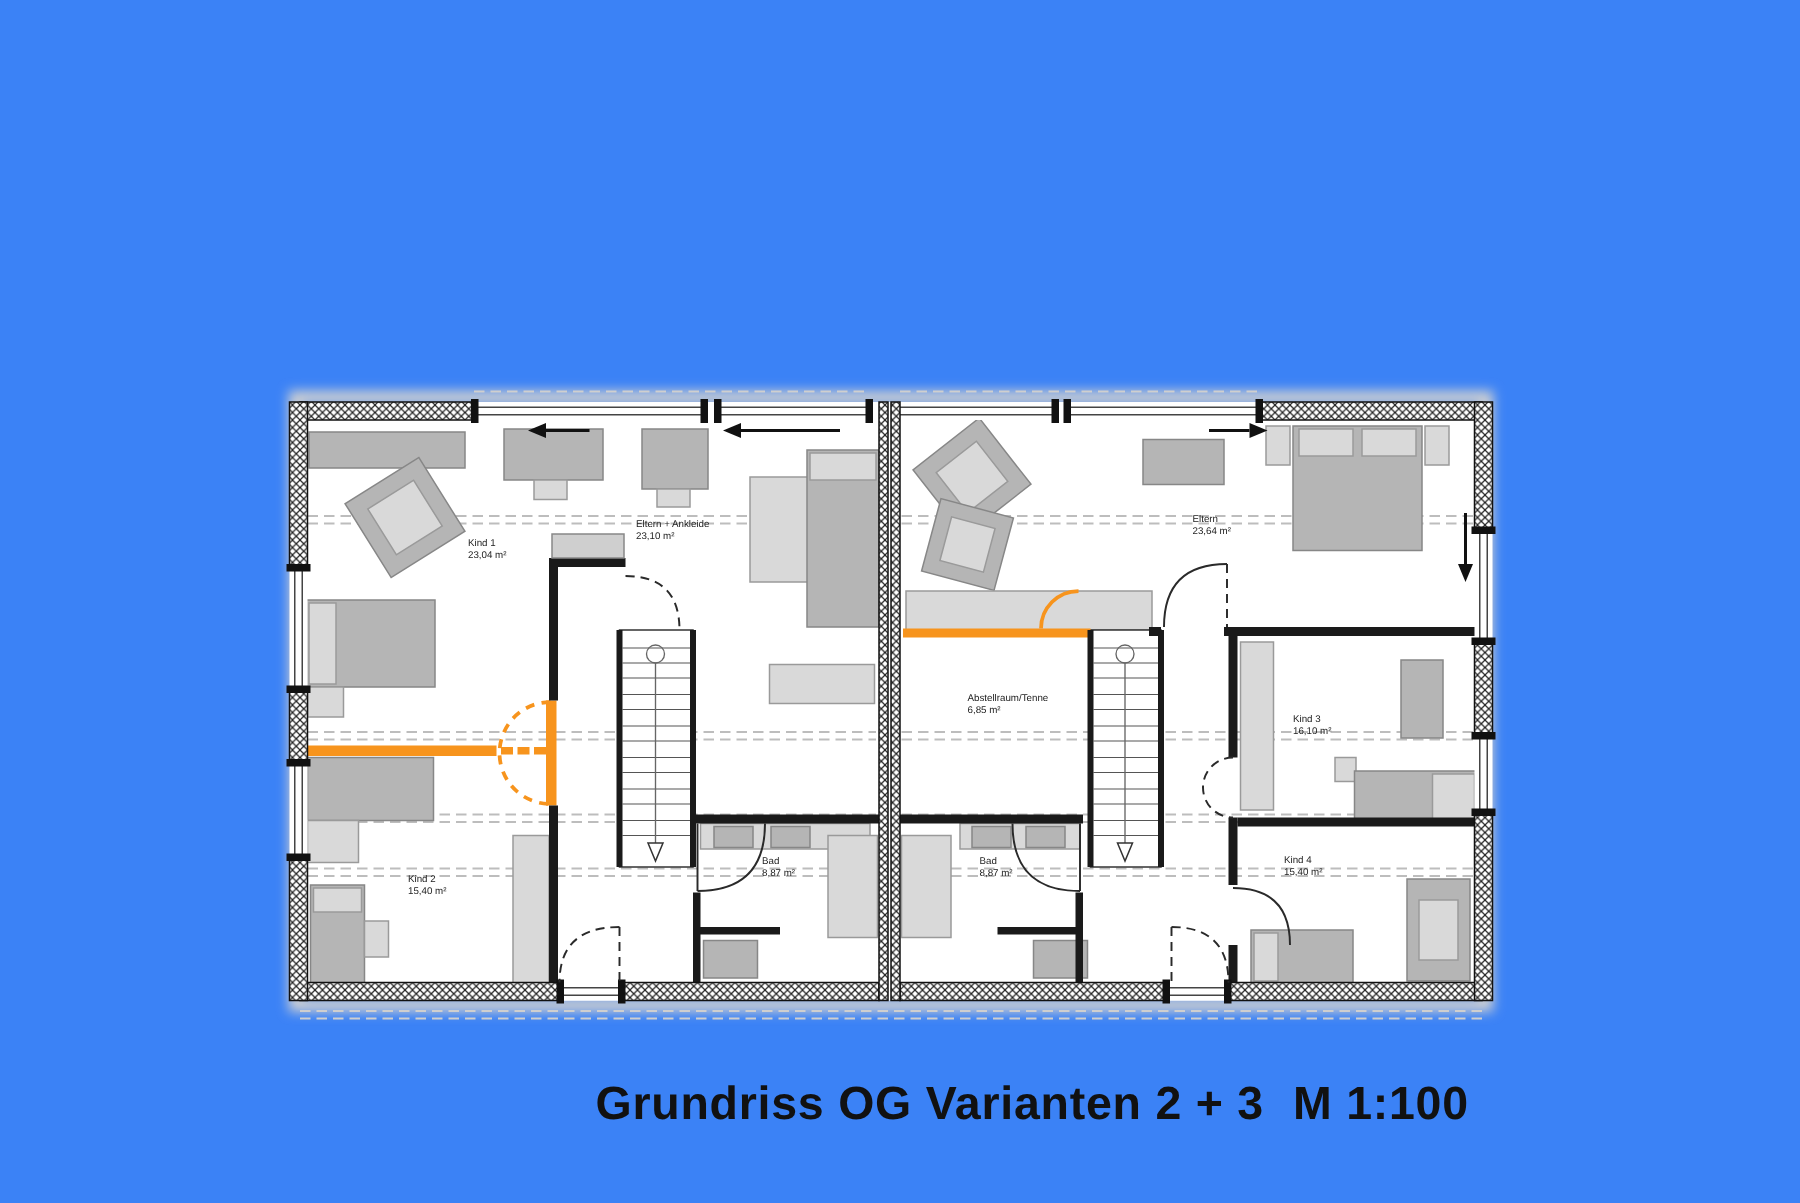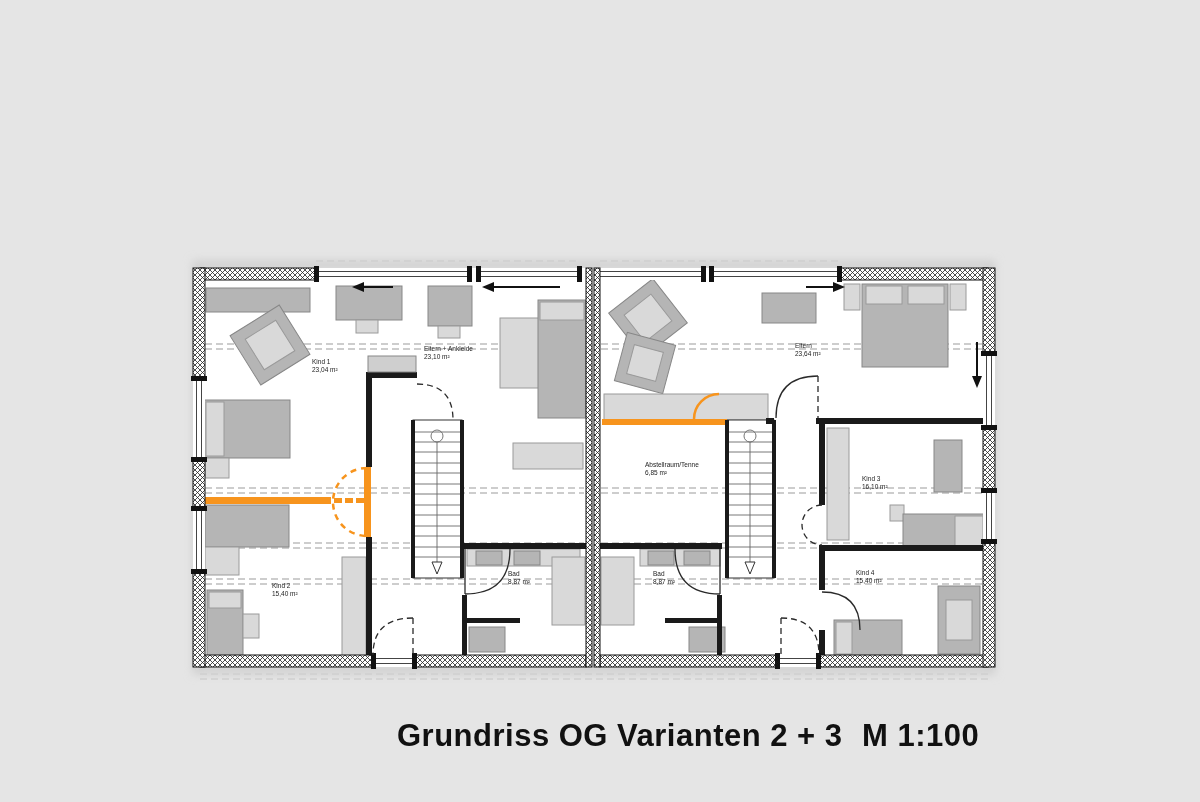--- a/index.html
+++ b/index.html
@@ -1,16 +1,16 @@
 <!DOCTYPE html>
 <html><head>
 <meta charset="utf-8">
 <style>
   html,body{margin:0;padding:0;background:#fff;}
-  #stage{position:relative;width:1200px;height:802px;background:#e5e5e5;overflow:hidden;
+  #stage{position:relative;width:1200px;height:802px;background:#3b82f6;overflow:hidden;
          font-family:"Liberation Sans", sans-serif;}
   svg{position:absolute;left:0;top:0;}
   .wallseg{fill:url(#hatch);stroke:#111;stroke-width:1;}
   .iwall{fill:#1a1a1a;}
   .furn{fill:#b5b5b5;stroke:#878787;stroke-width:1;}
   .furnl{fill:#d9d9d9;stroke:#9a9a9a;stroke-width:1;}
   .refline line{stroke:#bdbdbd;stroke-width:1.3;stroke-dasharray:7 4;}
   .refout line{stroke:#cfcfcf;stroke-width:1.3;stroke-dasharray:7 4;}
   .winline{stroke:#444;stroke-width:1;}
   .jamb{fill:#111;}

